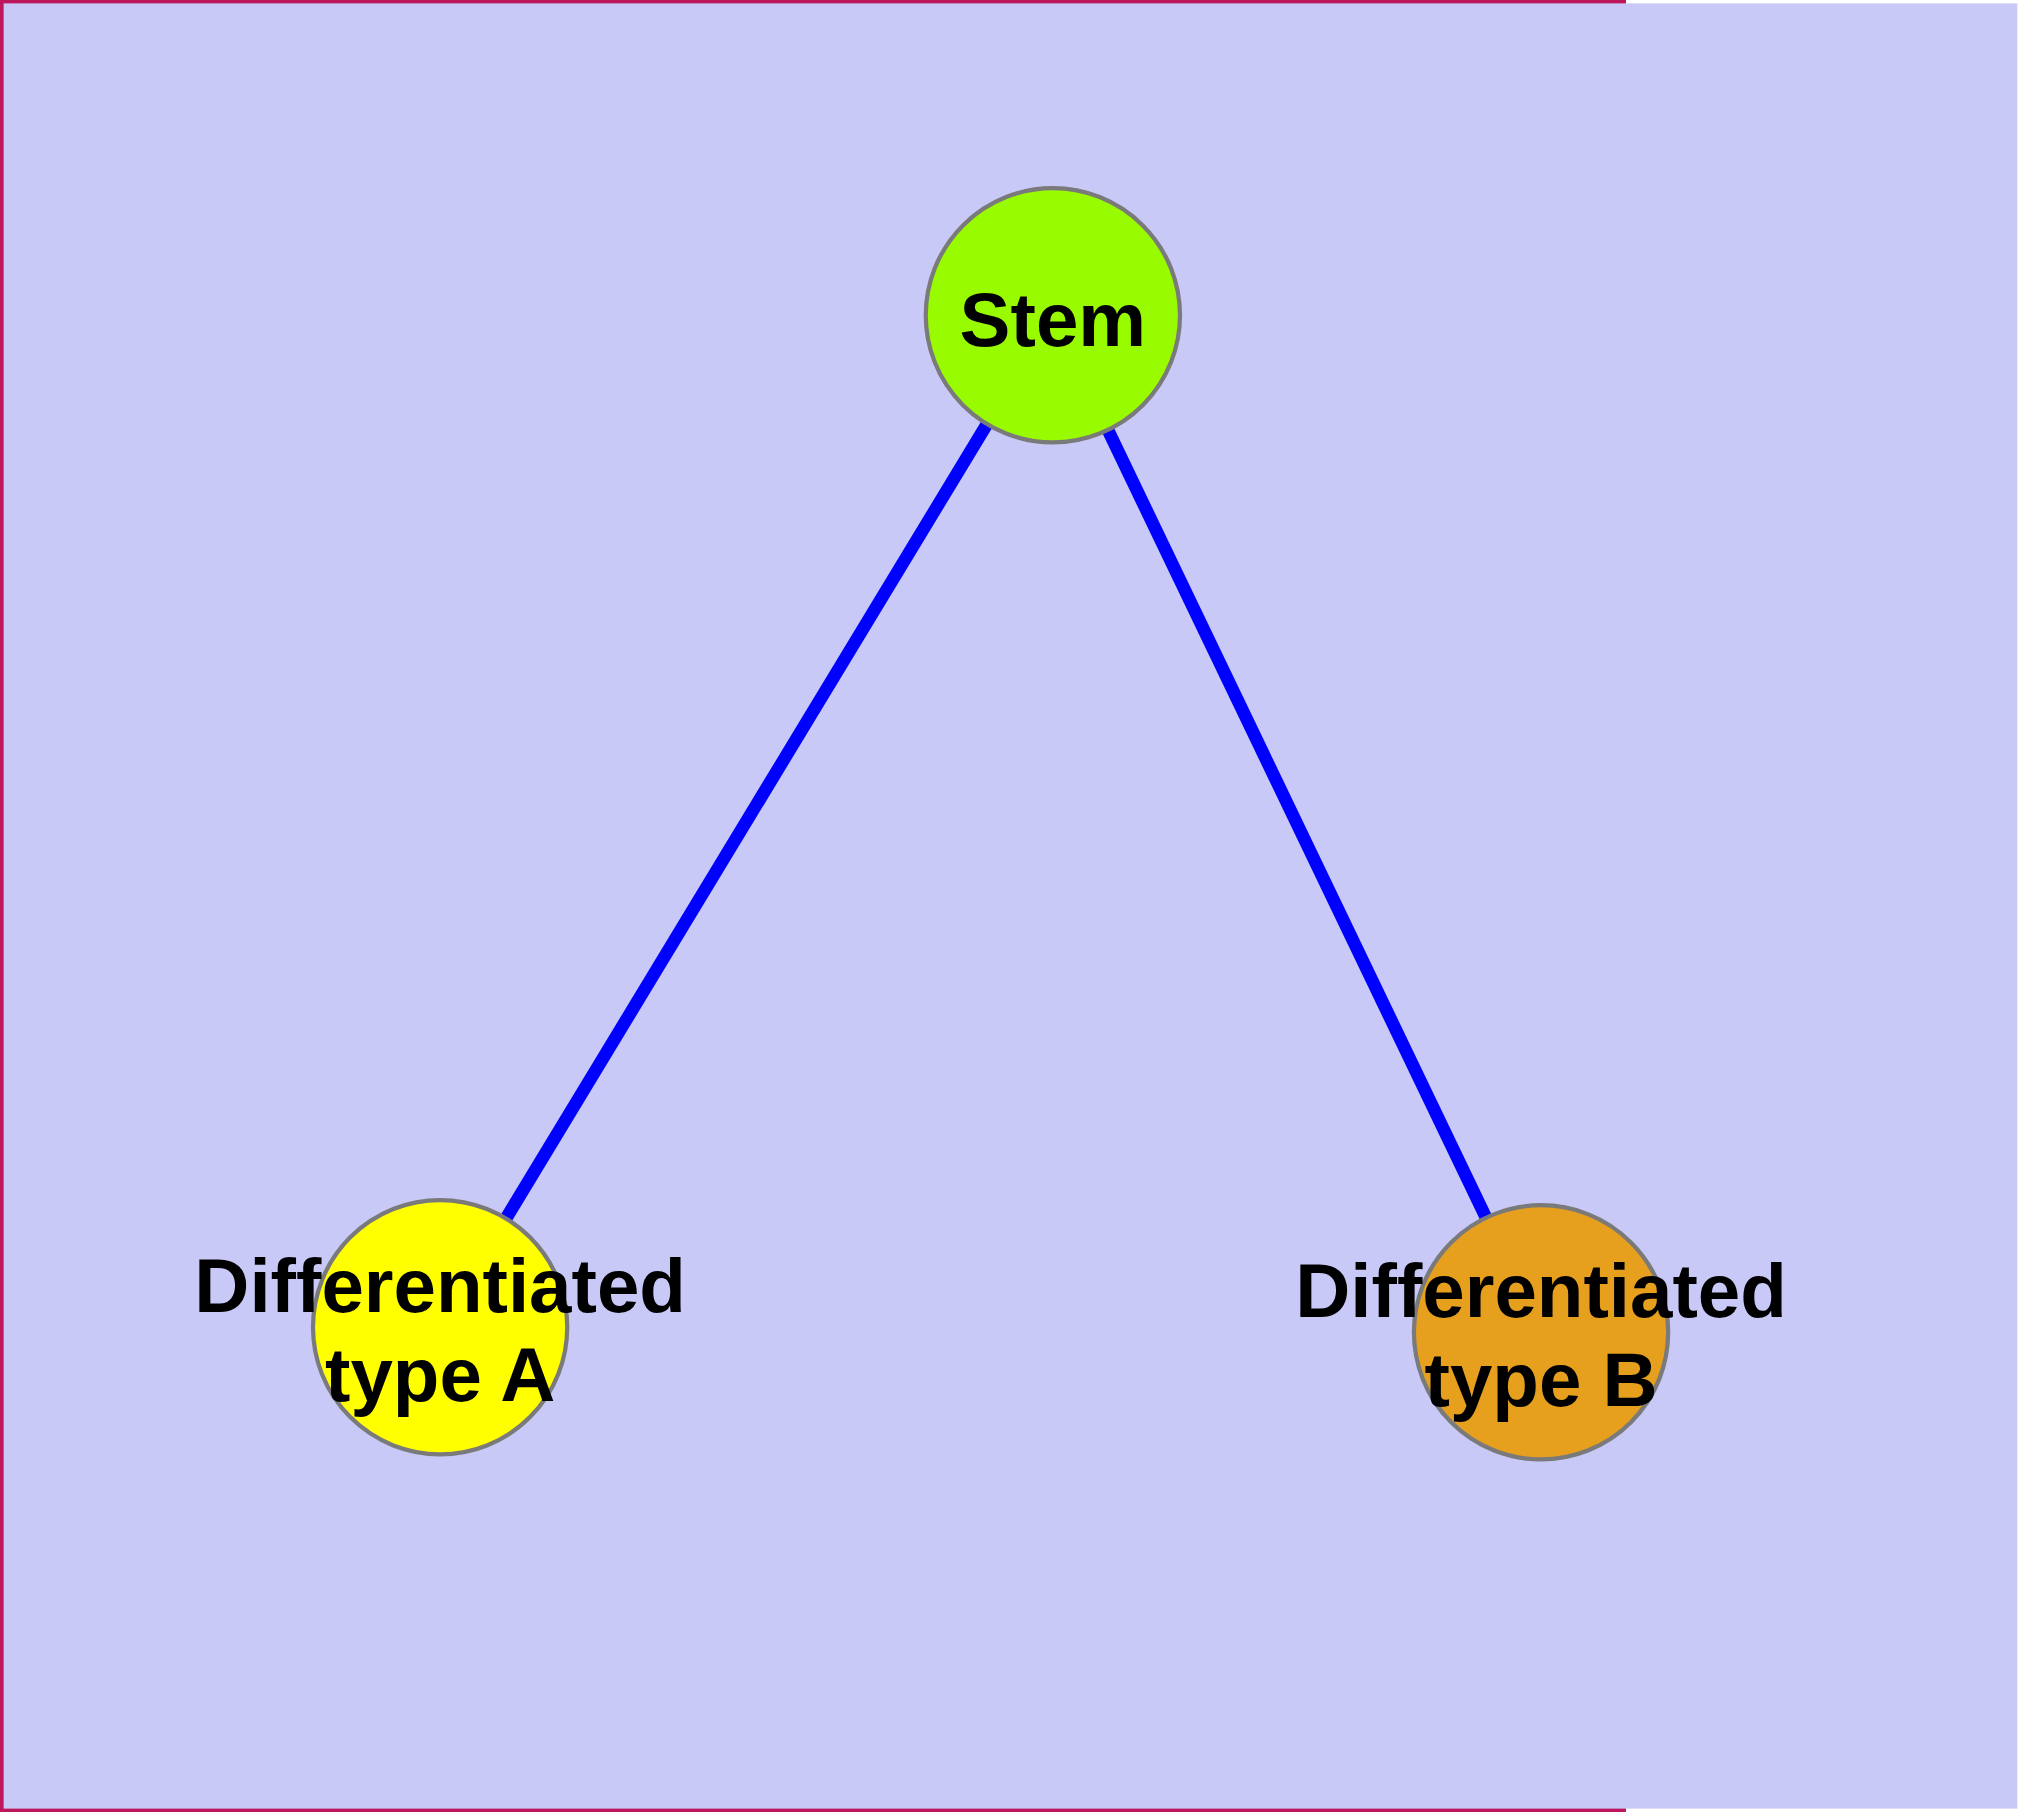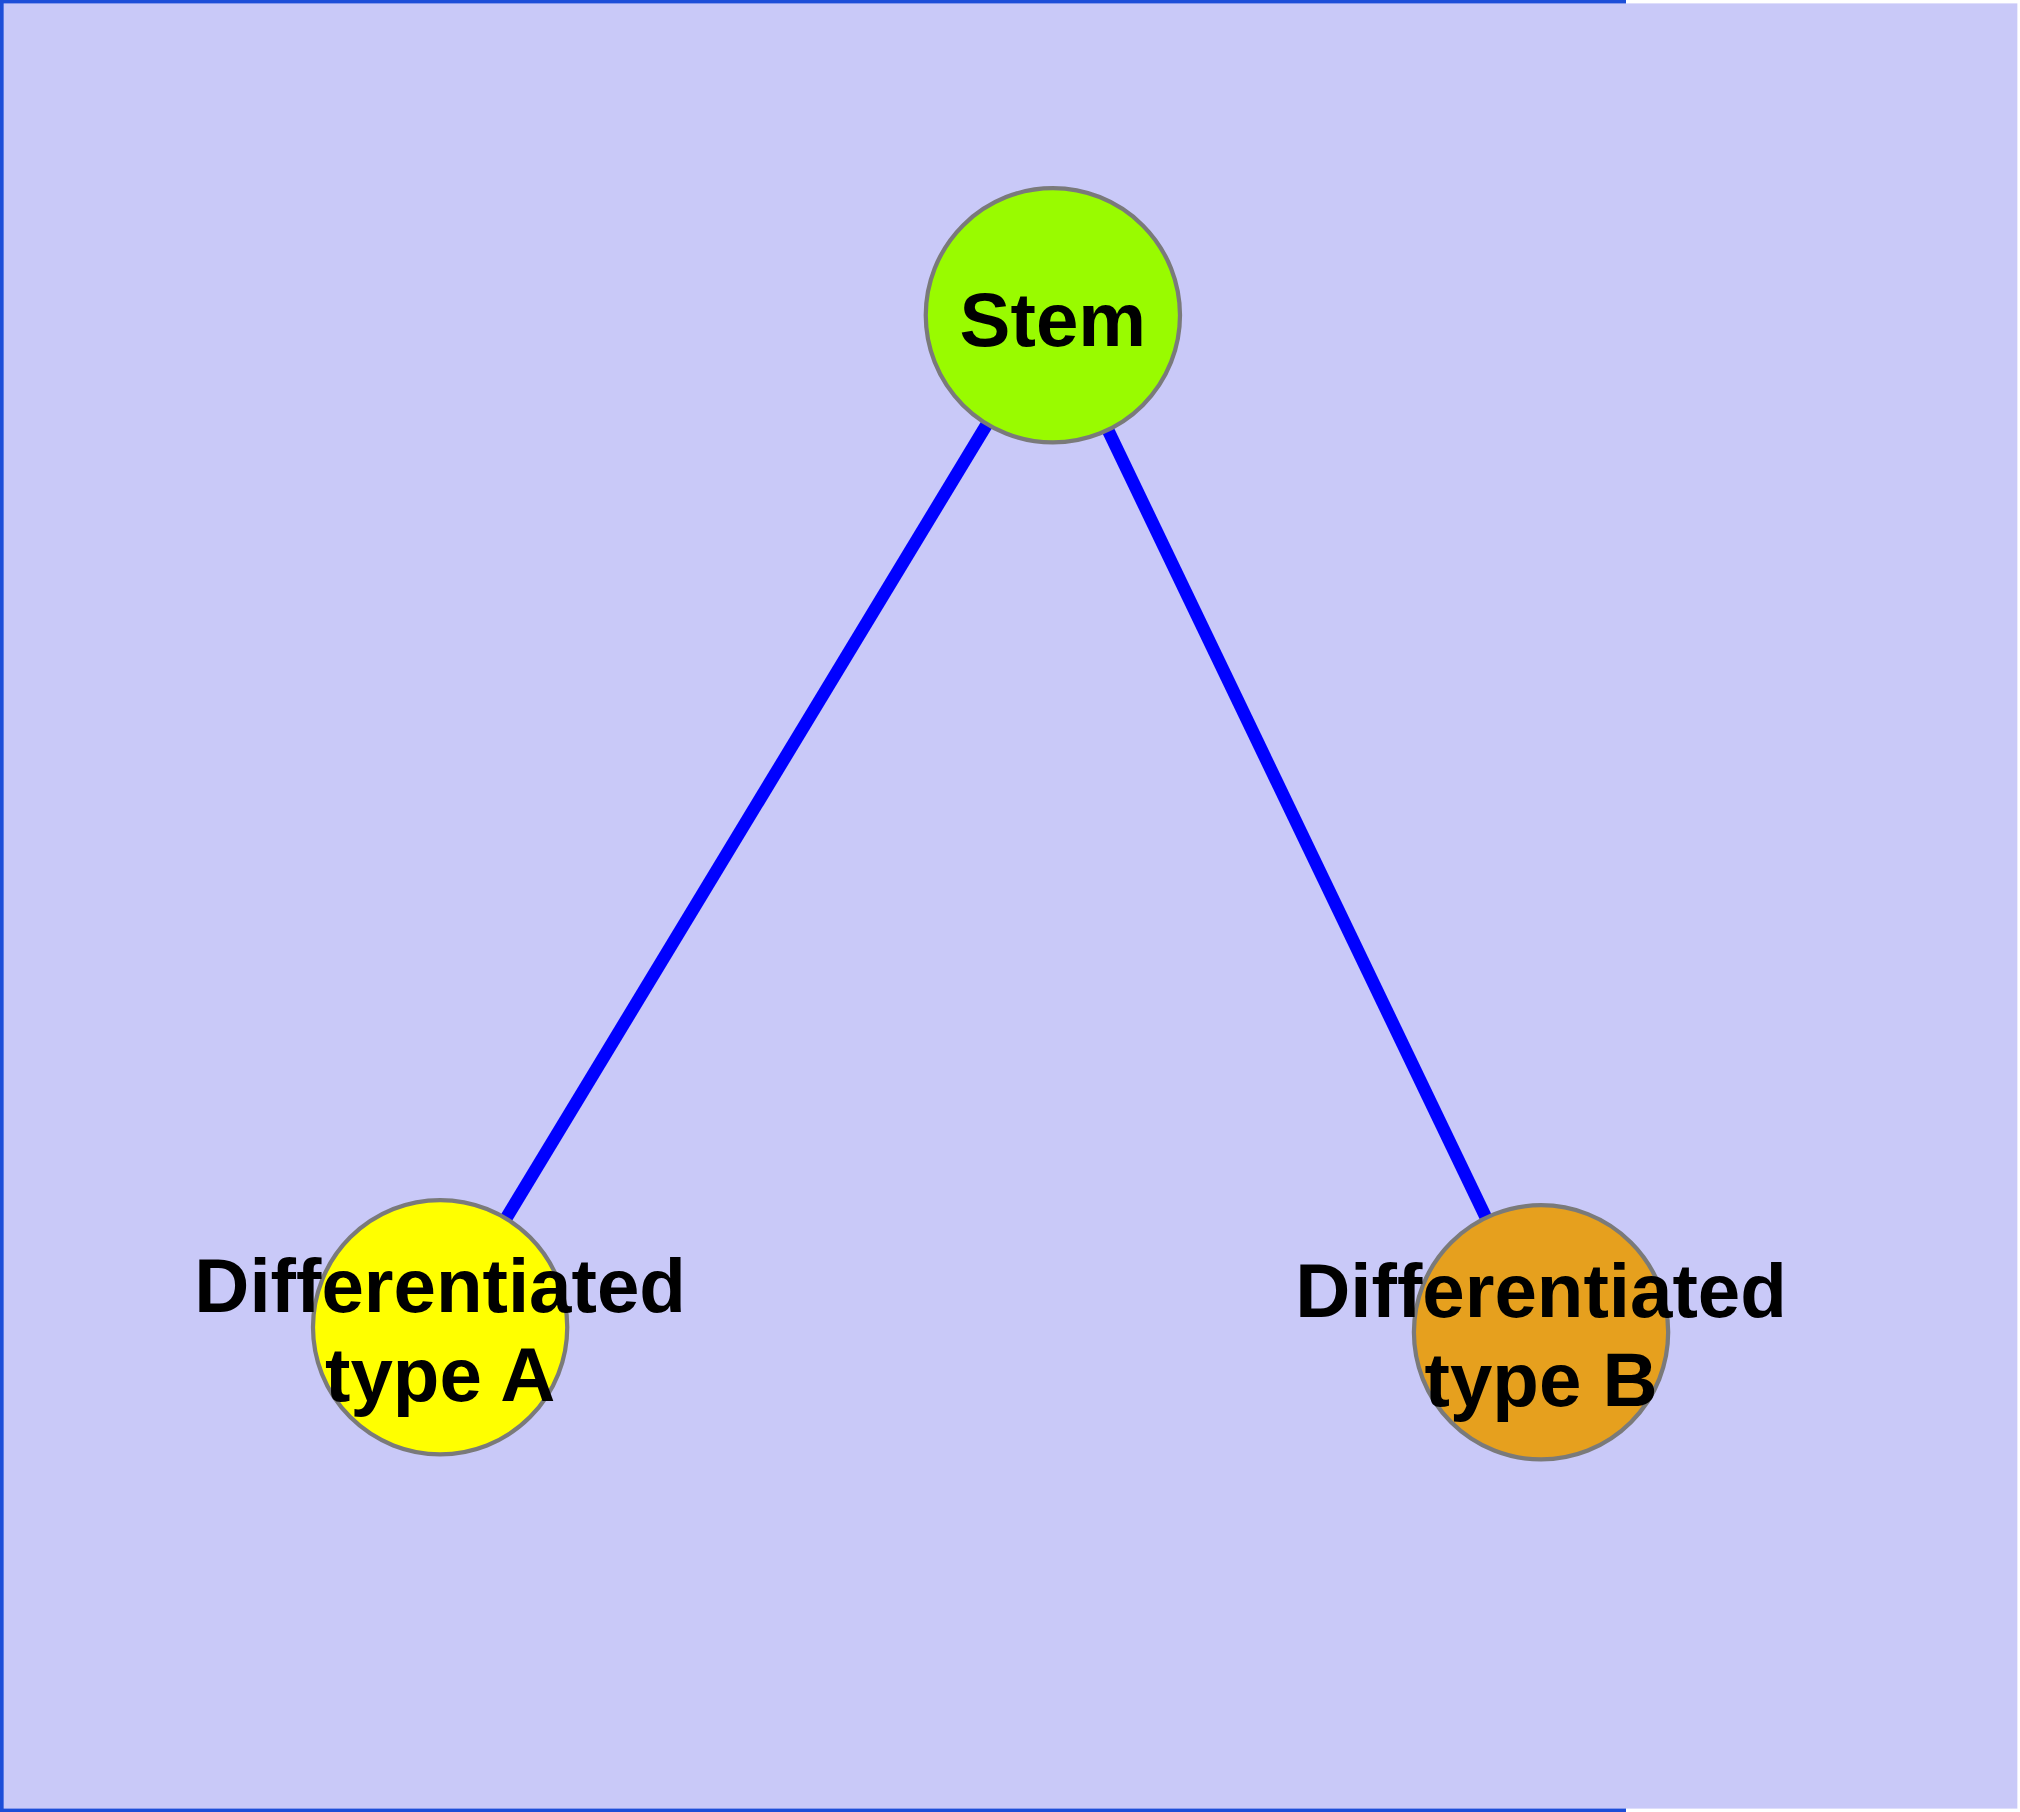--- a/index.html
+++ b/index.html
@@ -7,21 +7,21 @@
     padding: 0;
     background: #ffffff;
     width: 2021px;
     height: 1812px;
     overflow: hidden;
   }
   .canvas-wrap {
     position: relative;
     width: 1626px;
     height: 1812px;
-    background: #1d4ed8;
+    background: #be185d;
   }
   svg {
     display: block;
   }
   .node-label {
     font-family: "Liberation Sans", sans-serif;
     font-weight: bold;
     font-size: 90px;
     fill: #000000;
   }

